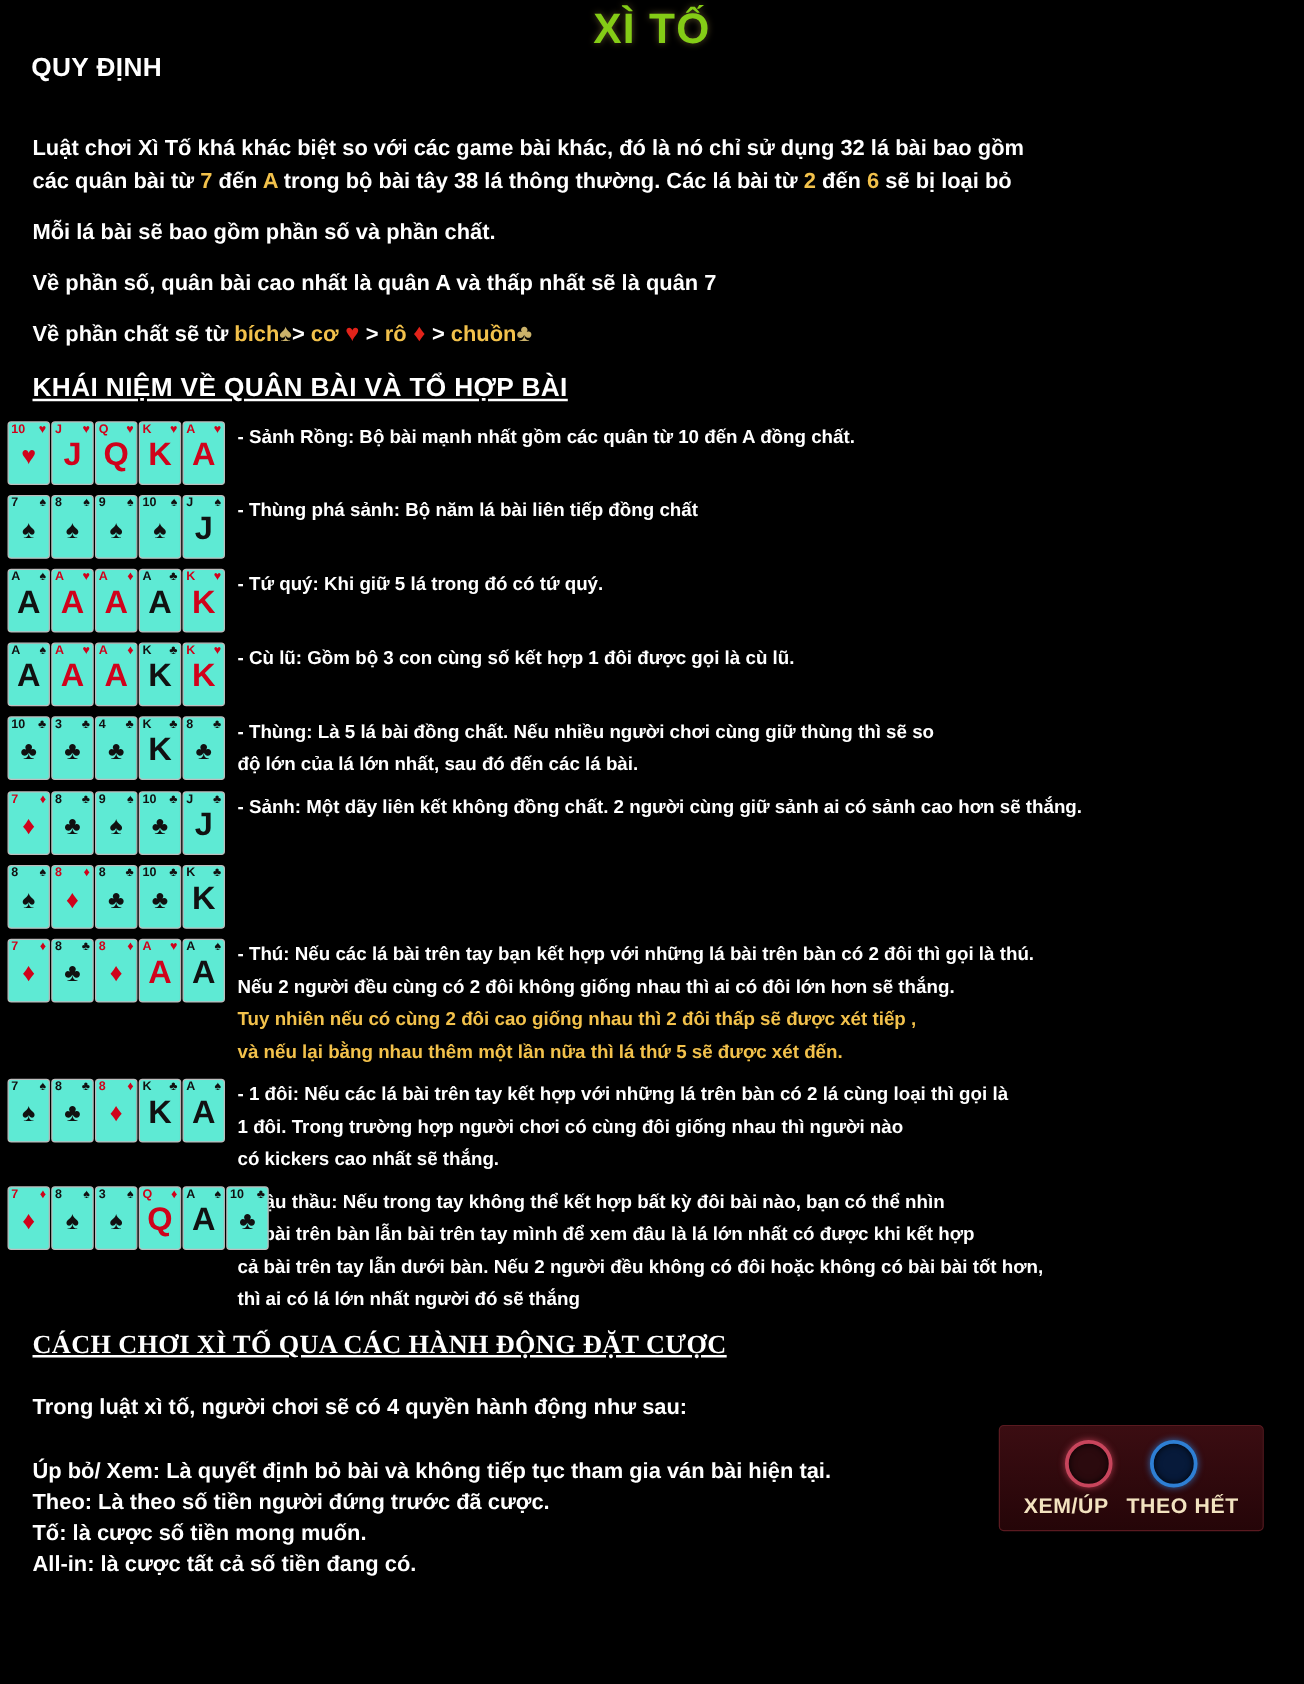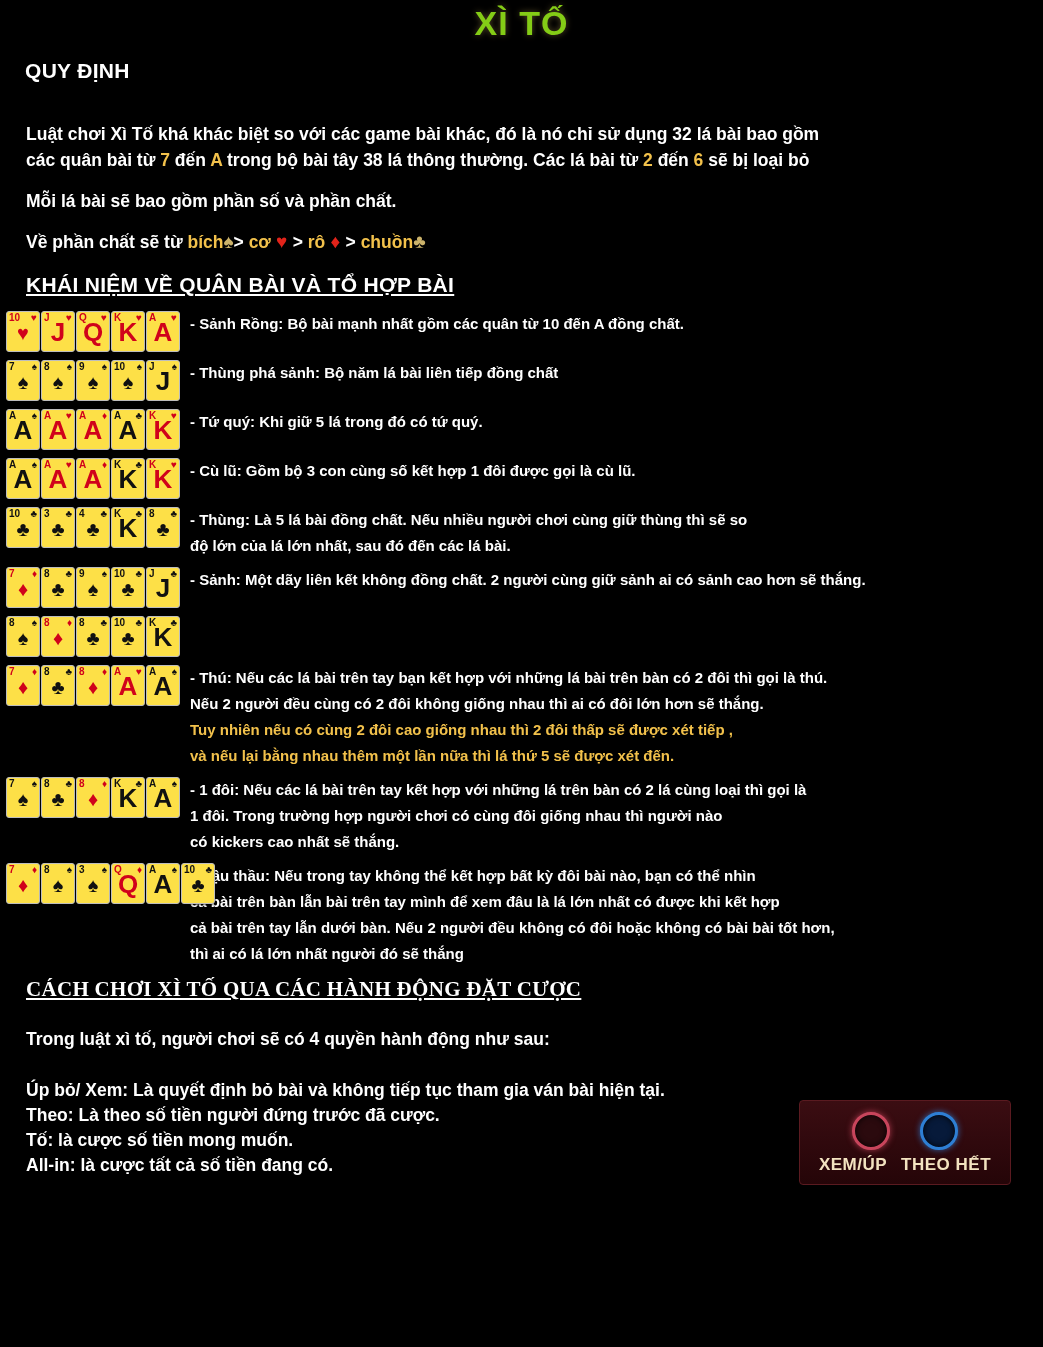--- a/index.html
+++ b/index.html
@@ -46,22 +46,22 @@
   
   .row { display: flex; align-items: flex-start; }
   .hand {
     display: flex;
     width: 180px;
     min-width: 180px;
     flex: 0 0 180px;
     align-items: flex-start;
   }
   .card {
-    width: 34px; height: 41px;
-    background: #fde047;
+    width: 34px; height: 51px;
+    background: #5eead4;
     border: 1px solid #bdbdbd;
     border-radius: 3px;
     position: relative;
     margin-right: 1px;
     box-shadow: 0 1px 2px rgba(0,0,0,.6);
     overflow: hidden;
     flex: 0 0 34px;
   }
   .card .rank {
     position: absolute;
@@ -100,21 +100,21 @@
     line-height: 26px;
     padding-left: 4px;
     flex: 1;
   }
   .handrow { margin-bottom: 8px; }
 
   
   .bet-panel {
     position: absolute;
     right: 32px;
-    top: 1100px;
+    top: 1140px;
     width: 212px;
     height: 85px;
     background: linear-gradient(180deg,#3b0d12 0%, #250508 100%);
     border: 1px solid #5a1a20;
     border-radius: 4px;
     display: flex;
     flex-direction: column;
     align-items: center;
     justify-content: center;
     margin-left: 20px;
@@ -143,30 +143,31 @@
   }
   .tight { line-height: 25px; }
 </style>
 </head>
 <body>
 
 <div class="page">
 
   <div class="title">XÌ TỐ</div>
 
-  <div class="section-head" style="margin-top:16px;padding-left:25px;">QUY ĐỊNH</div>
+  <div class="section-head" style="padding-left:25px;">QUY ĐỊNH</div>
 
   <div class="body-text" style="margin-top:38px;">
     <div class="para">
       <div>Luật chơi Xì Tố khá khác biệt so với các game bài khác, đó là nó chỉ sử dụng 32 lá bài bao gồm</div>
       <div>
         <span>các quân bài từ </span><span class="gold">7</span><span> đến </span><span class="gold">A</span><span> trong bộ bài tây 38 lá thông thường. Các lá bài từ </span><span class="gold">2</span><span> đến </span><span class="gold">6</span><span> sẽ bị loại bỏ</span>
       </div>
     </div>
     <div class="para">Mỗi lá bài sẽ bao gồm phần số và phần chất.</div>
+    <div class="para">Về phần số, quân bài cao nhất là quân A và thấp nhất sẽ là quân 7</div>
     <div class="para" style="margin-bottom:4px;">
       <span>Về phần chất sẽ từ </span><span class="gold">bích</span><span style="color:#cbb26a;font-size:19px;">♠</span><span>&gt; </span><span class="gold">cơ</span><span style="color:#e2231a;font-size:19px;"> ♥ </span><span>&gt; </span><span class="gold">rô</span><span style="color:#e2231a;font-size:19px;"> ♦ </span><span>&gt; </span><span class="gold">chuồn</span><span style="color:#cbb26a;font-size:19px;">♣</span>
     </div>
   </div>
 
   <div class="section-head ul" style="margin-top:18px;">KHÁI NIỆM VỀ QUÂN BÀI VÀ TỔ HỢP BÀI</div>
 
   <div id="hands-container" style="margin-top:14px; padding-left:6px;">
       <div class="row handrow">
         <div class="hand">

